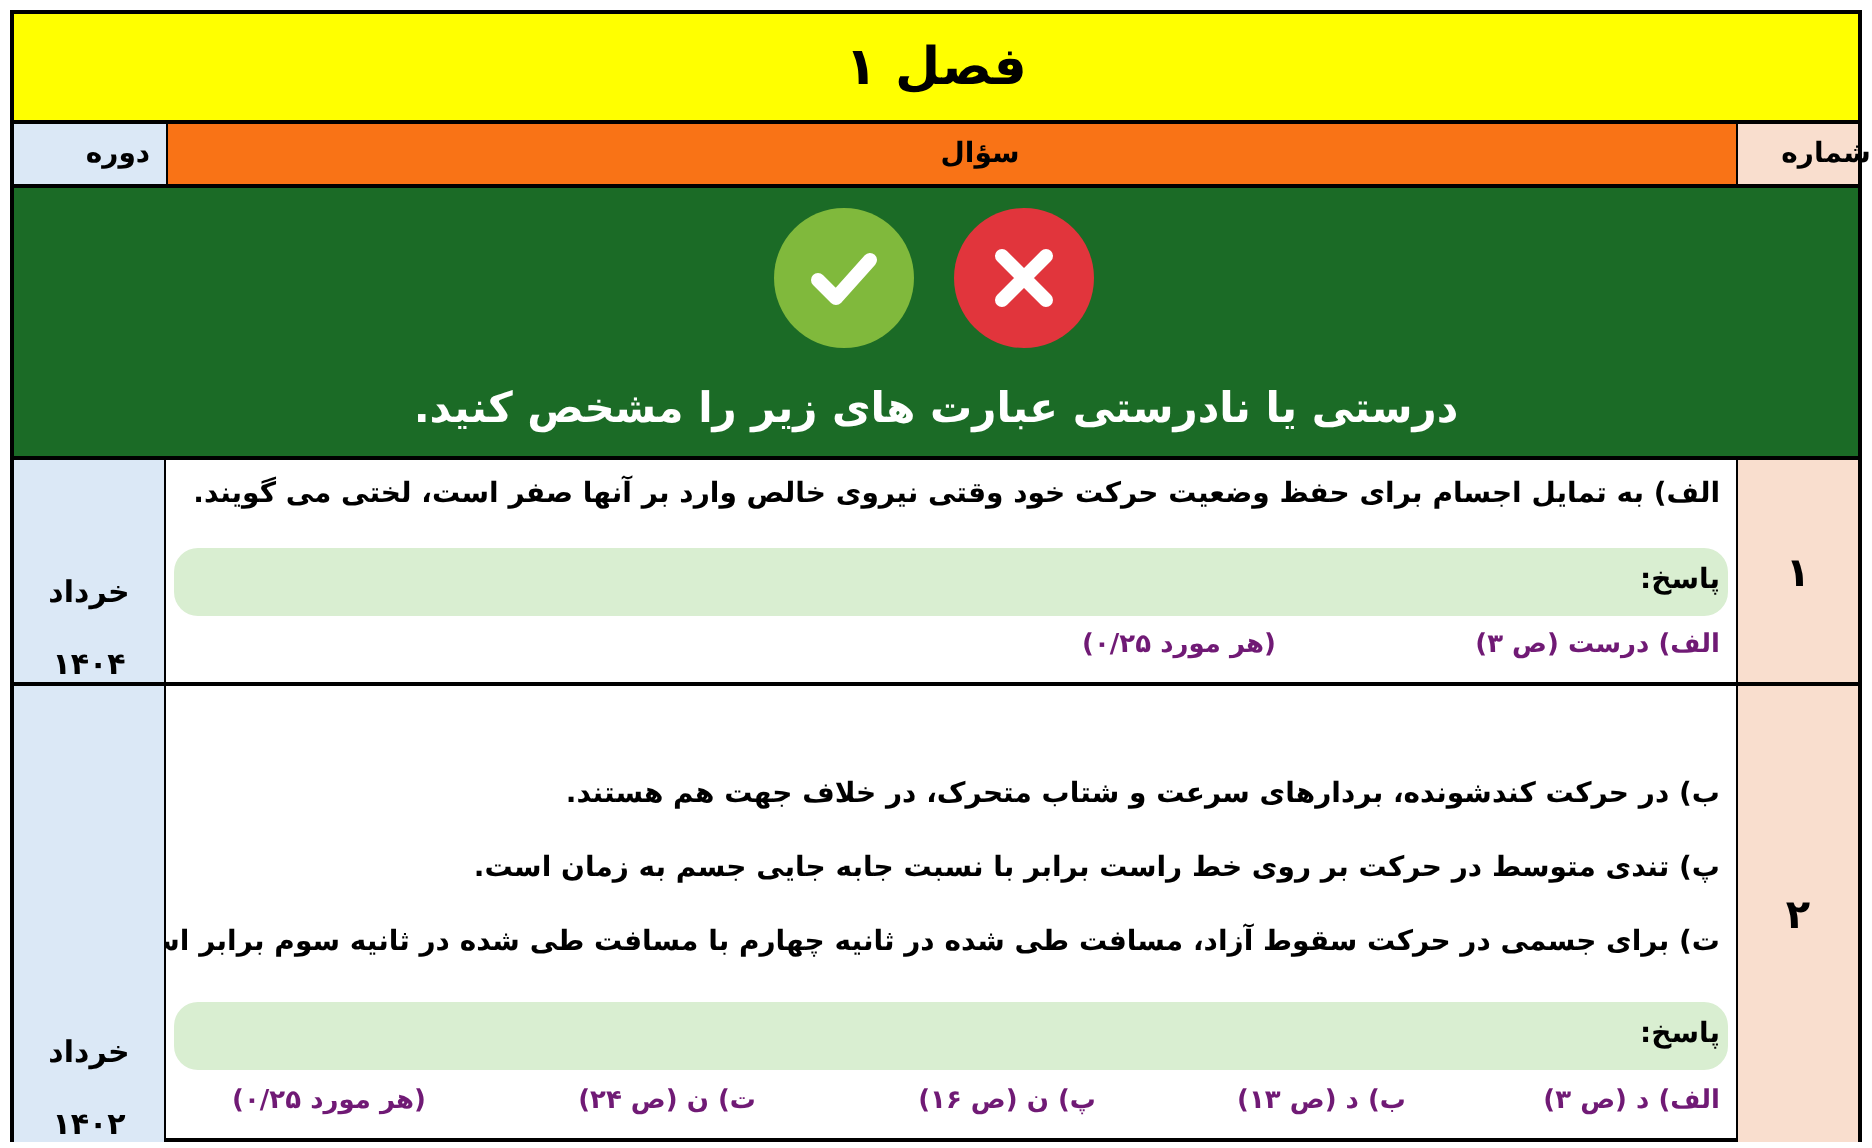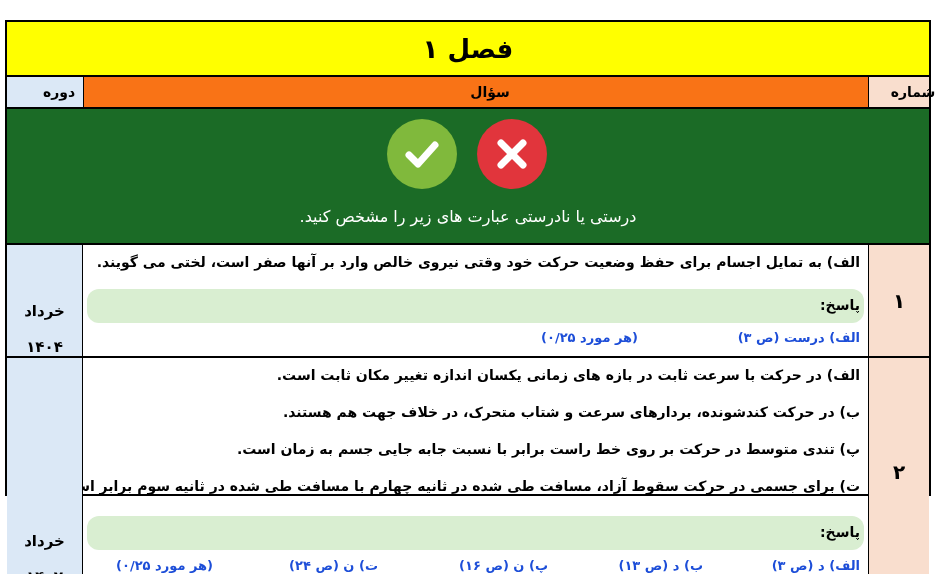--- a/index.html
+++ b/index.html
@@ -1,45 +1,45 @@
 <!DOCTYPE html>
 <html><head>
   <meta charset="utf-8">
   <style>
     * { box-sizing: border-box; margin: 0; padding: 0; }
     html, body { width: 936px; height: 574px; background: #ffffff; overflow: hidden; }
     body { font-family: "DejaVu Sans", sans-serif; direction: rtl; }
-    .sheet { position: absolute; left: 5px; top: 20px; width: 926px; height: 476px; border: 2px solid #000; }
+    .sheet { position: absolute; left: 5px; top: 5px; width: 926px; height: 566px; border: 2px solid #000; }
 
     .title-row { position: absolute; left: 0; top: 0; width: 922px; height: 55px; background: #ffff00; border-bottom: 2px solid #000; display: flex; align-items: center; justify-content: center; }
     .title-row span { font-weight: bold; font-size: 26px; color: #000; }
 
     .header-row { position: absolute; left: 0; top: 55px; width: 922px; height: 32px; border-bottom: 2px solid #000; }
     .hcell { position: absolute; top: 0; height: 30px; display: flex; align-items: center; justify-content: center; font-weight: bold; font-size: 14px; color: #000; padding-left: 28px; }
     .h-num { right: 0; width: 61px; background: #f9dece; border-left: 1px solid #000; }
     .h-q { right: 61px; width: 785px; background: #f97316; border-left: 1px solid #000; }
     .h-per { right: 846px; width: 76px; background: #dbe8f6; }
 
     .banner { position: absolute; left: 0; top: 87px; width: 922px; height: 136px; background: #1b6b26; border-bottom: 2px solid #000; }
     .icon-circle { position: absolute; top: 10px; width: 70px; height: 70px; border-radius: 50%; }
     .icon-check { left: 380px; background: #80b93c; }
     .icon-cross { left: 470px; background: #e1353c; }
     .icon-circle svg { position: absolute; left: 15px; top: 15px; }
-    .banner-text { position: absolute; left: 0; right: 0; top: 98px; text-align: center; color: #fff; font-weight: normal; font-size: 16px; }
+    .banner-text { position: absolute; left: 0; right: 0; top: 98px; text-align: center; color: #fff; font-weight: bold; font-size: 21px; }
 
     .qrow { position: absolute; left: 0; width: 922px; border-bottom: 2px solid #000; }
     .q1 { top: 223px; height: 113px; }
     .q2 { top: 336px; height: 228px; border-bottom: none; }
     .num-cell { position: absolute; right: 0; top: 0; bottom: 0; width: 61px; background: #f9dece; border-left: 1px solid #000; display: flex; align-items: center; justify-content: center; font-weight: bold; font-size: 20px; color: #000; }
     .per-cell { position: absolute; left: 0; top: 0; bottom: 0; width: 76px; background: #dbe8f6; border-right: 1px solid #000; display: flex; flex-direction: column; align-items: center; justify-content: flex-end; font-weight: bold; font-size: 15px; color: #000; gap: 18px; }
     .body-cell { position: absolute; right: 61px; left: 76px; top: 0; bottom: 0; }
     .stmt { position: absolute; right: 8px; font-weight: bold; font-size: 14px; color: #000; white-space: nowrap; }
     .answer-bar { position: absolute; right: 4px; left: 4px; height: 34px; background: #d9eed1; border-radius: 12px; }
     .answer-bar span { position: absolute; right: 4px; top: 8px; font-weight: bold; font-size: 14px; color: #000; }
-    .ans-item { position: absolute; font-weight: bold; font-size: 13px; color: #1d4ed8; white-space: nowrap; }
+    .ans-item { position: absolute; font-weight: bold; font-size: 13px; color: #701a75; white-space: nowrap; }
   </style>
 </head>
 <body>
 
 <div class="sheet">
   <div class="title-row">
     <span>فصل ۱</span>
   </div>
 
   <div class="header-row">
@@ -74,21 +74,20 @@
     </div>
     <div class="per-cell">
       <span>خرداد</span>
       <span>۱۴۰۴</span>
     </div>
   </div>
 
   <div class="qrow q2">
     <div class="num-cell">۲</div>
     <div class="body-cell">
-      <div class="stmt" style="top:9px;">الف) در حرکت با سرعت ثابت در بازه های زمانی یکسان اندازه تغییر مکان ثابت است.</div>
       <div class="stmt" style="top:46px;">ب) در حرکت کندشونده، بردارهای سرعت و شتاب متحرک، در خلاف جهت هم هستند.</div>
       <div class="stmt" style="top:83px;">پ) تندی متوسط در حرکت بر روی خط راست برابر با نسبت جابه جایی جسم به زمان است.</div>
       <div class="stmt" style="top:120px;">ت) برای جسمی در حرکت سقوط آزاد، مسافت طی شده در ثانیه چهارم با مسافت طی شده در ثانیه سوم برابر است.</div>
       <div class="answer-bar" style="top:158px;">
         <span>پاسخ:</span>
       </div>
       <div class="ans-item" style="right:8px; top:200px;">الف) د (ص ۳)</div>
       <div class="ans-item" style="right:165px; top:200px;">ب) د (ص ۱۳)</div>
       <div class="ans-item" style="right:320px; top:200px;">پ) ن (ص ۱۶)</div>
       <div class="ans-item" style="right:490px; top:200px;">ت) ن (ص ۲۴)</div>

